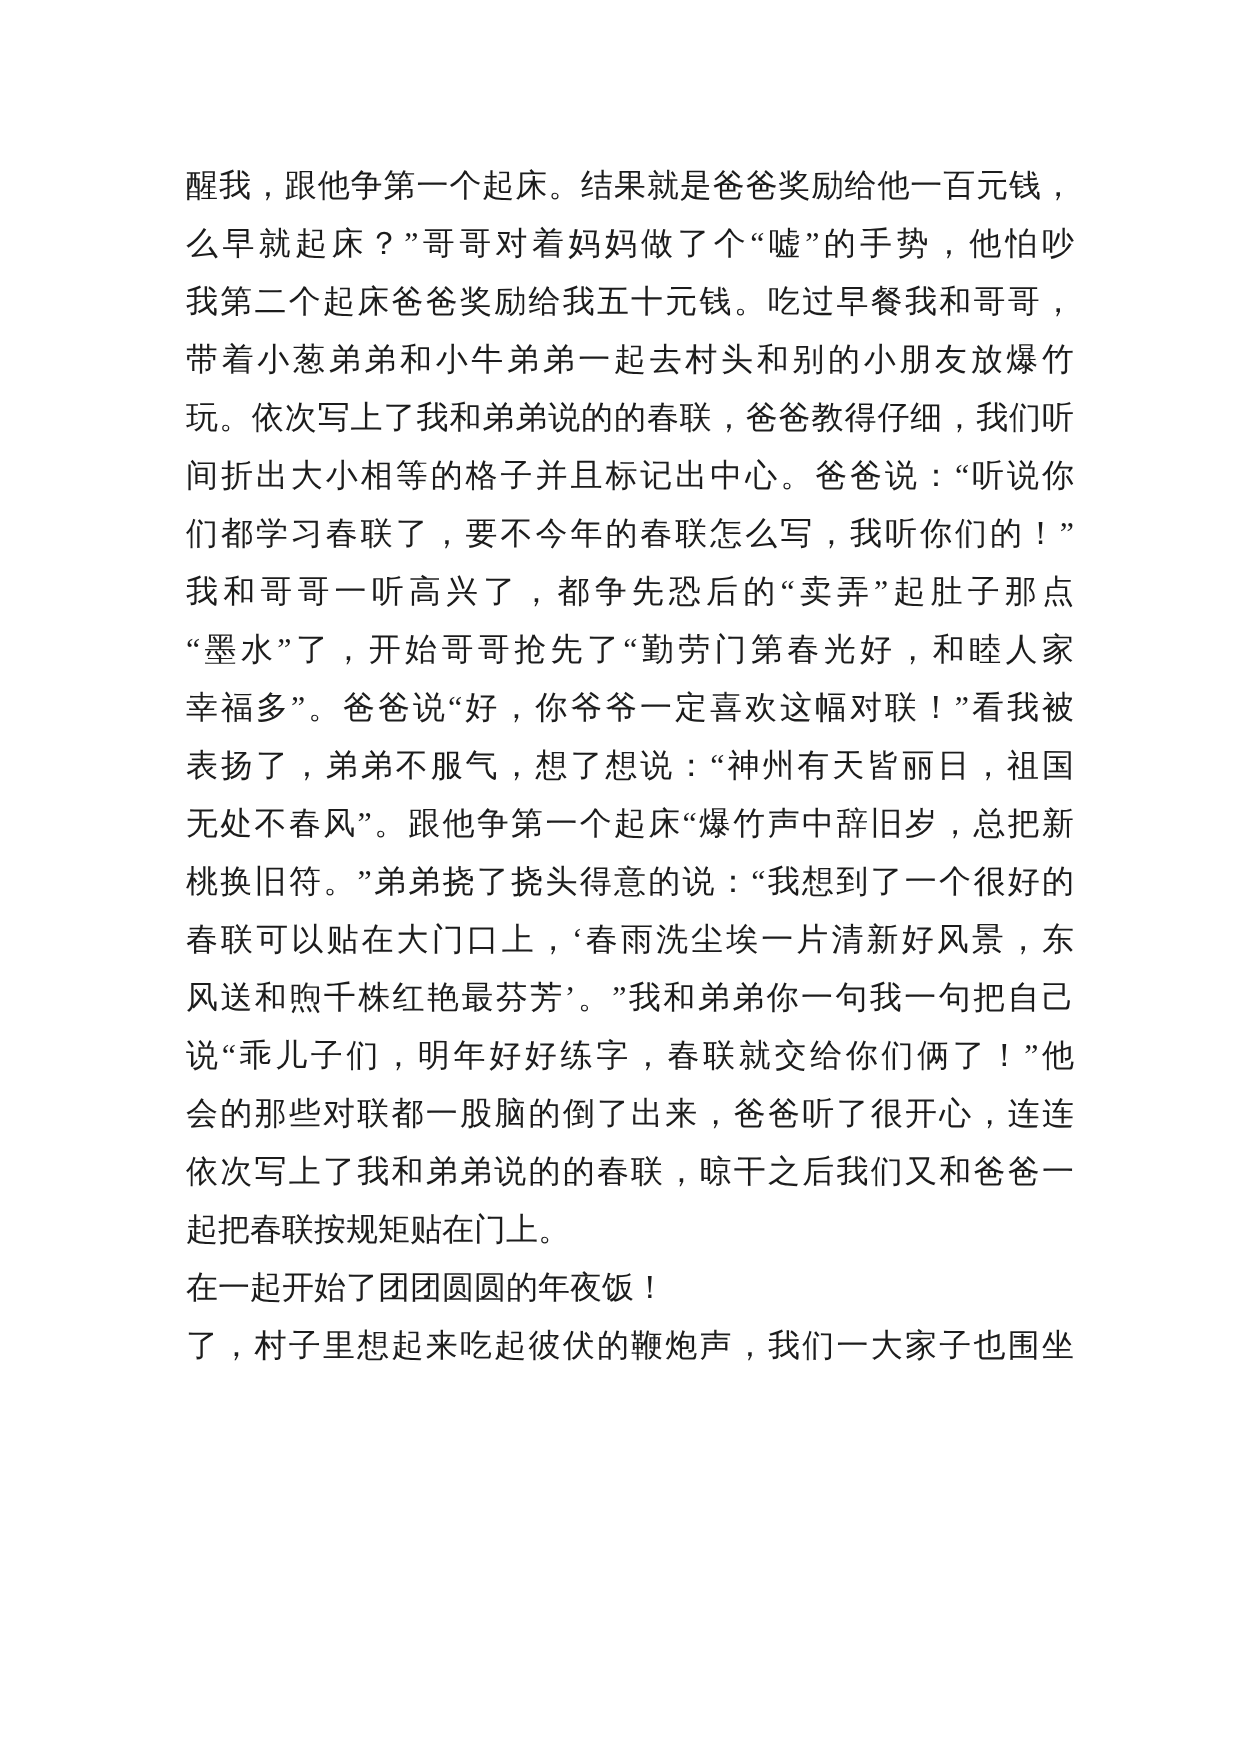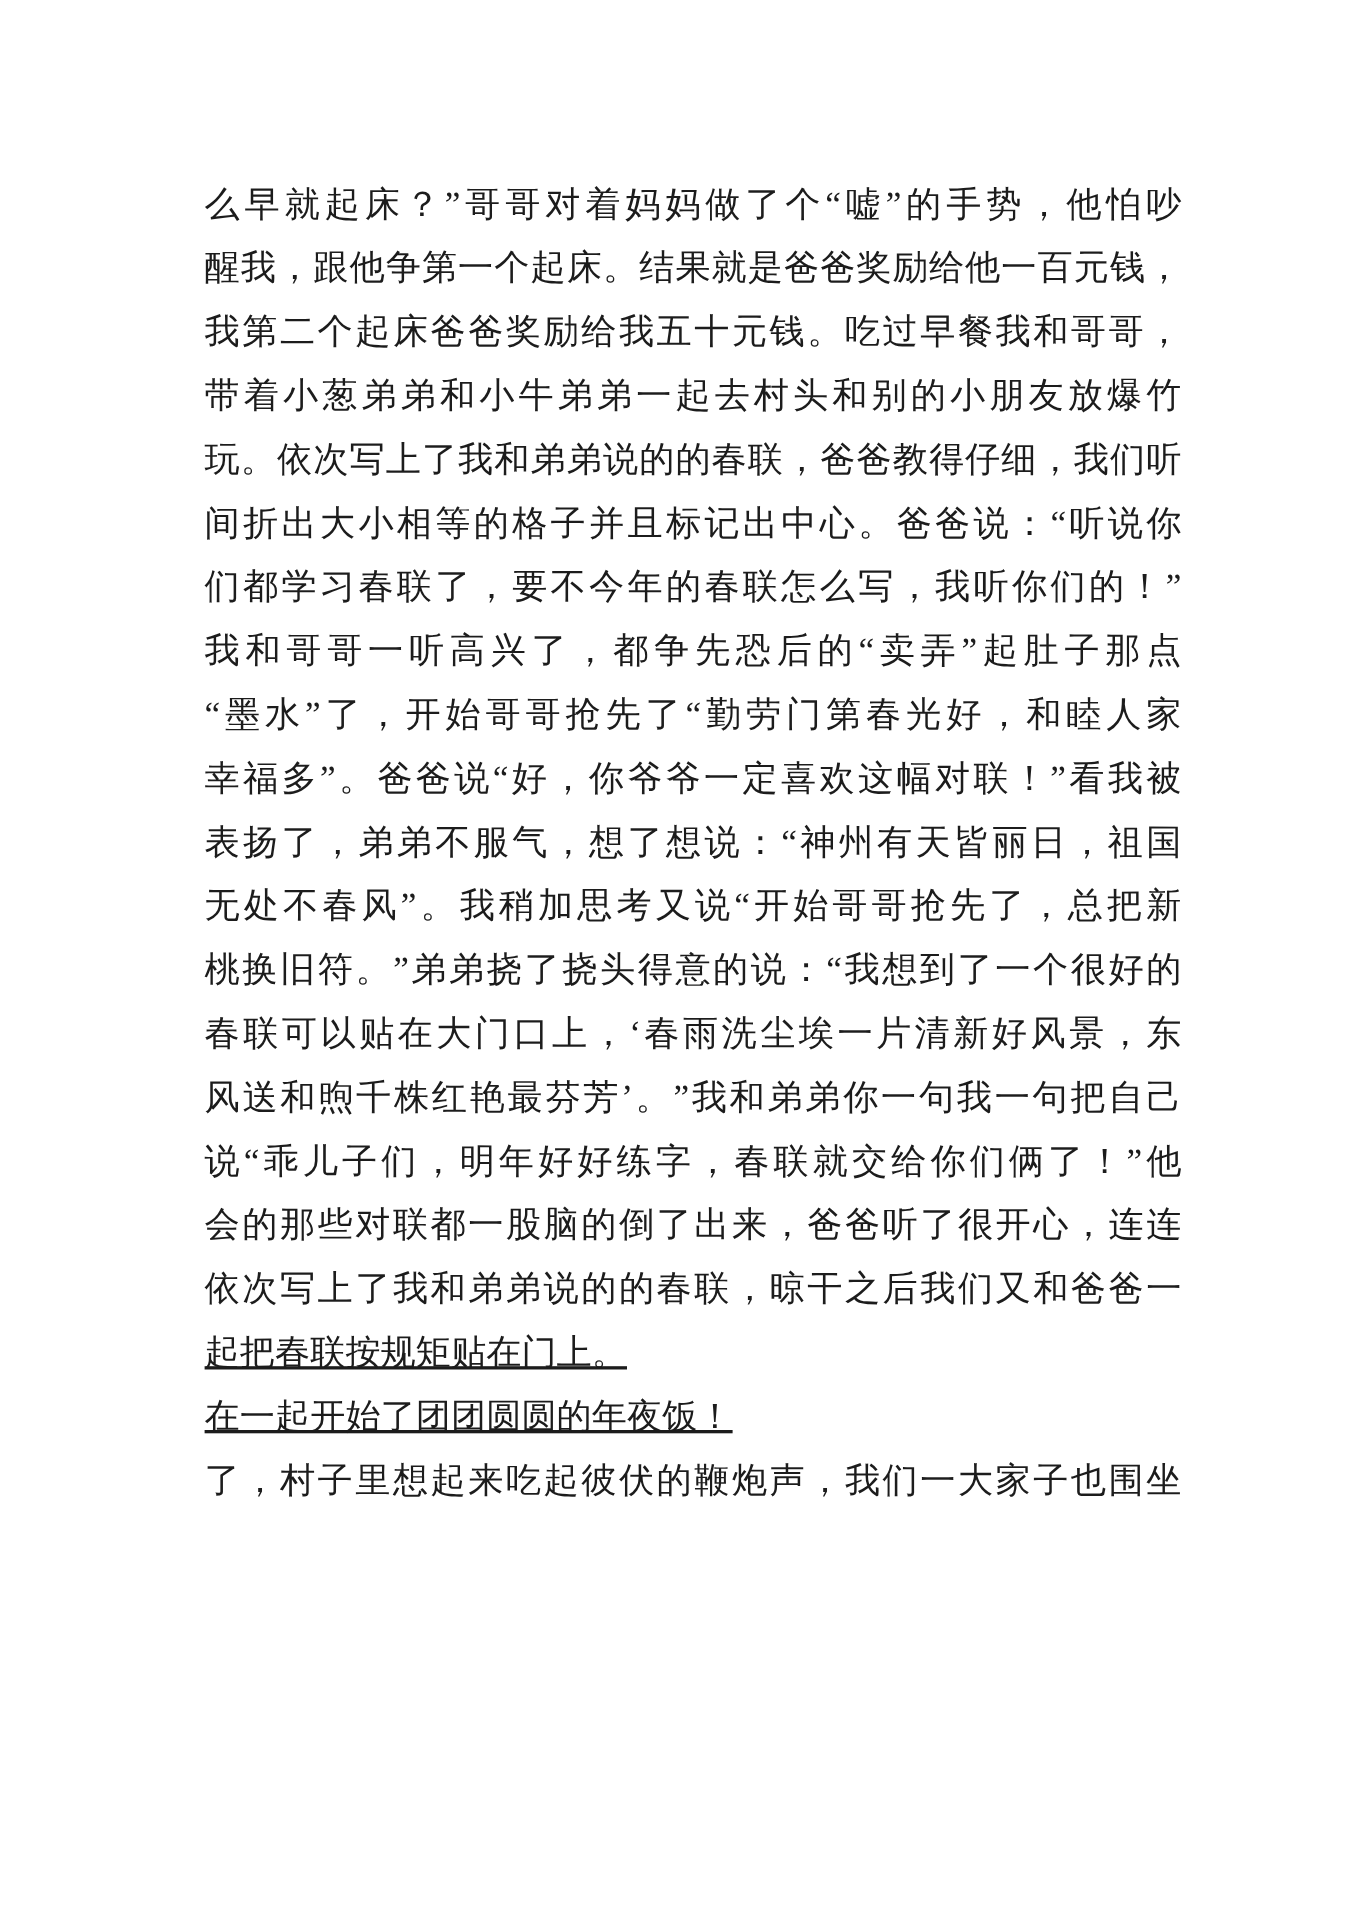--- a/index.html
+++ b/index.html
@@ -29,45 +29,44 @@
   }
   .line {
     text-align: justify;
     text-align-last: justify;
     text-justify: inter-character;
     -moz-text-align-last: justify;
   }
   .line.last {
     text-align: right;
     text-align-last: left;
-    text-decoration: underline;
     -moz-text-align-last: left;
   }
   .line.indent {
     text-indent: 2em;
   }
 </style>
 </head>
 <body>
 
 <div class="page">
   <div class="essay" style="color: rgb(28, 28, 28);">
       <div class="paragraph">
+        <div class="line">醒我，跟他争第一个起床。结果就是爸爸奖励给他一百元钱，</div>
         <div class="line">么早就起床？”哥哥对着妈妈做了个“嘘”的手势，他怕吵</div>
-        <div class="line">醒我，跟他争第一个起床。结果就是爸爸奖励给他一百元钱，</div>
         <div class="line">我第二个起床爸爸奖励给我五十元钱。吃过早餐我和哥哥，</div>
         <div class="line">带着小葱弟弟和小牛弟弟一起去村头和别的小朋友放爆竹</div>
         <div class="line">玩。依次写上了我和弟弟说的的春联，爸爸教得仔细，我们听</div>
         <div class="line">间折出大小相等的格子并且标记出中心。爸爸说：“听说你</div>
         <div class="line">们都学习春联了，要不今年的春联怎么写，我听你们的！”</div>
         <div class="line">我和哥哥一听高兴了，都争先恐后的“卖弄”起肚子那点</div>
         <div class="line">“墨水”了，开始哥哥抢先了“勤劳门第春光好，和睦人家</div>
         <div class="line">幸福多”。爸爸说“好，你爷爷一定喜欢这幅对联！”看我被</div>
         <div class="line">表扬了，弟弟不服气，想了想说：“神州有天皆丽日，祖国</div>
-        <div class="line">无处不春风”。我稍加思考又说“开始哥哥抢先了，总把新</div>
+        <div class="line">无处不春风”。跟他争第一个起床“爆竹声中辞旧岁，总把新</div>
         <div class="line">桃换旧符。”弟弟挠了挠头得意的说：“我想到了一个很好的</div>
         <div class="line">春联可以贴在大门口上，‘春雨洗尘埃一片清新好风景，东</div>
         <div class="line">风送和煦千株红艳最芬芳’。”我和弟弟你一句我一句把自己</div>
         <div class="line">说“乖儿子们，明年好好练字，春联就交给你们俩了！”他</div>
         <div class="line">会的那些对联都一股脑的倒了出来，爸爸听了很开心，连连</div>
         <div class="line">依次写上了我和弟弟说的的春联，晾干之后我们又和爸爸一</div>
         <div class="line last">起把春联按规矩贴在门上。</div>
       </div>
       <div class="paragraph">
         <div class="line last">在一起开始了团团圆圆的年夜饭！</div>

